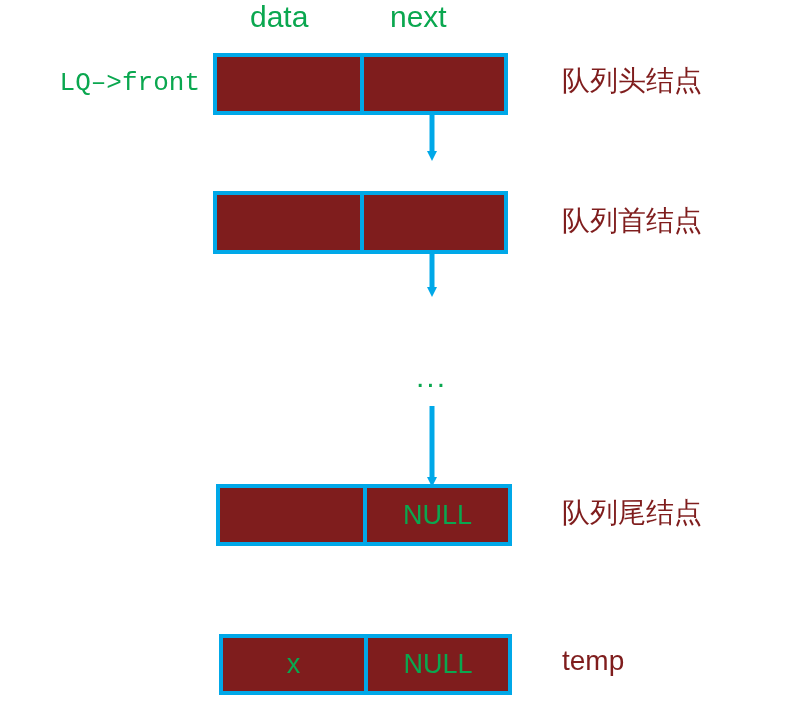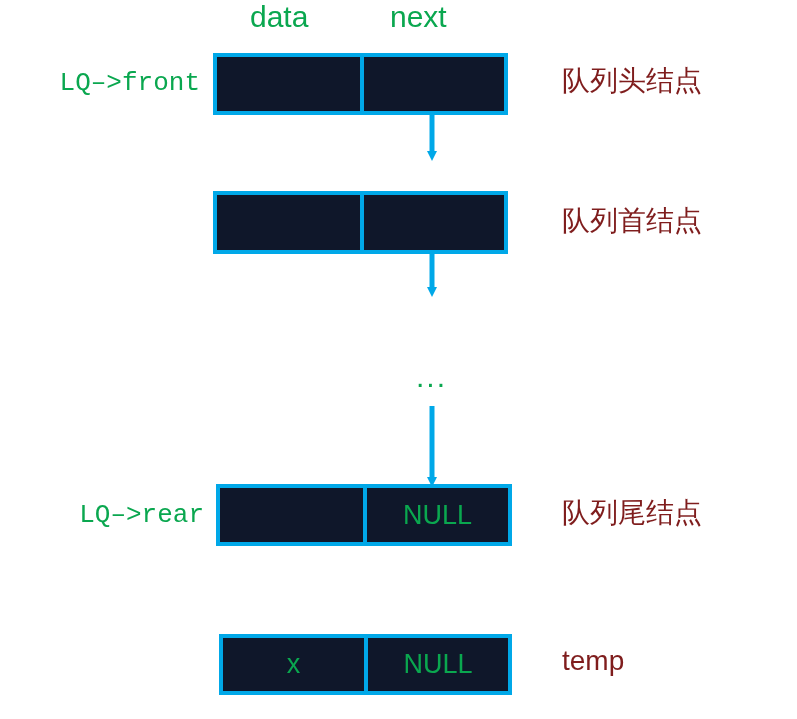--- a/index.html
+++ b/index.html
@@ -47,21 +47,21 @@
   .side-label {
     font-size: 28px;
     color: #7f1d1d;
     white-space: nowrap;
   }
 
   
   .node {
     box-sizing: border-box;
     border: 4px solid #00a8e8;
-    background: #0f172a;
+    background: #7f1d1d;
     display: flex;
     flex-direction: row;
   }
   .cell {
     box-sizing: border-box;
     display: flex;
     align-items: center;
     justify-content: center;
     font-size: 27px;
     color: #0aa74f;
@@ -123,21 +123,20 @@
 
   <div class="abs node" style="left:213px; top:191px; width:295px; height:63px;">
     <div class="cell data-cell" style="width:147px; height:100%;"></div>
     <div class="cell" style="flex:1; height:100%;"></div>
   </div>
 
   <div class="abs side-label" style="left:562px; top:202px;font-family:Liberation Mono, monospace;">队列首结点</div>
 
   <div class="abs ellipsis" style="left:416px; top:362px;">...</div>
 
-  <div class="abs ptr-label" style="left:0px; top:500px; width:204px;">LQ–&gt;rear</div>
 
   <div class="abs node" style="left:216px; top:484px; width:296px; height:62px;">
     <div class="cell data-cell" style="width:147px; height:100%;"></div>
     <div class="cell" style="flex:1; height:100%;">NULL</div>
   </div>
 
   <div class="abs side-label" style="left:562px; top:494px;">队列尾结点</div>
 
   <div class="abs node" style="left:219px; top:634px; width:293px; height:61px;">
     <div class="cell data-cell" style="width:145px; height:100%;">x</div>

